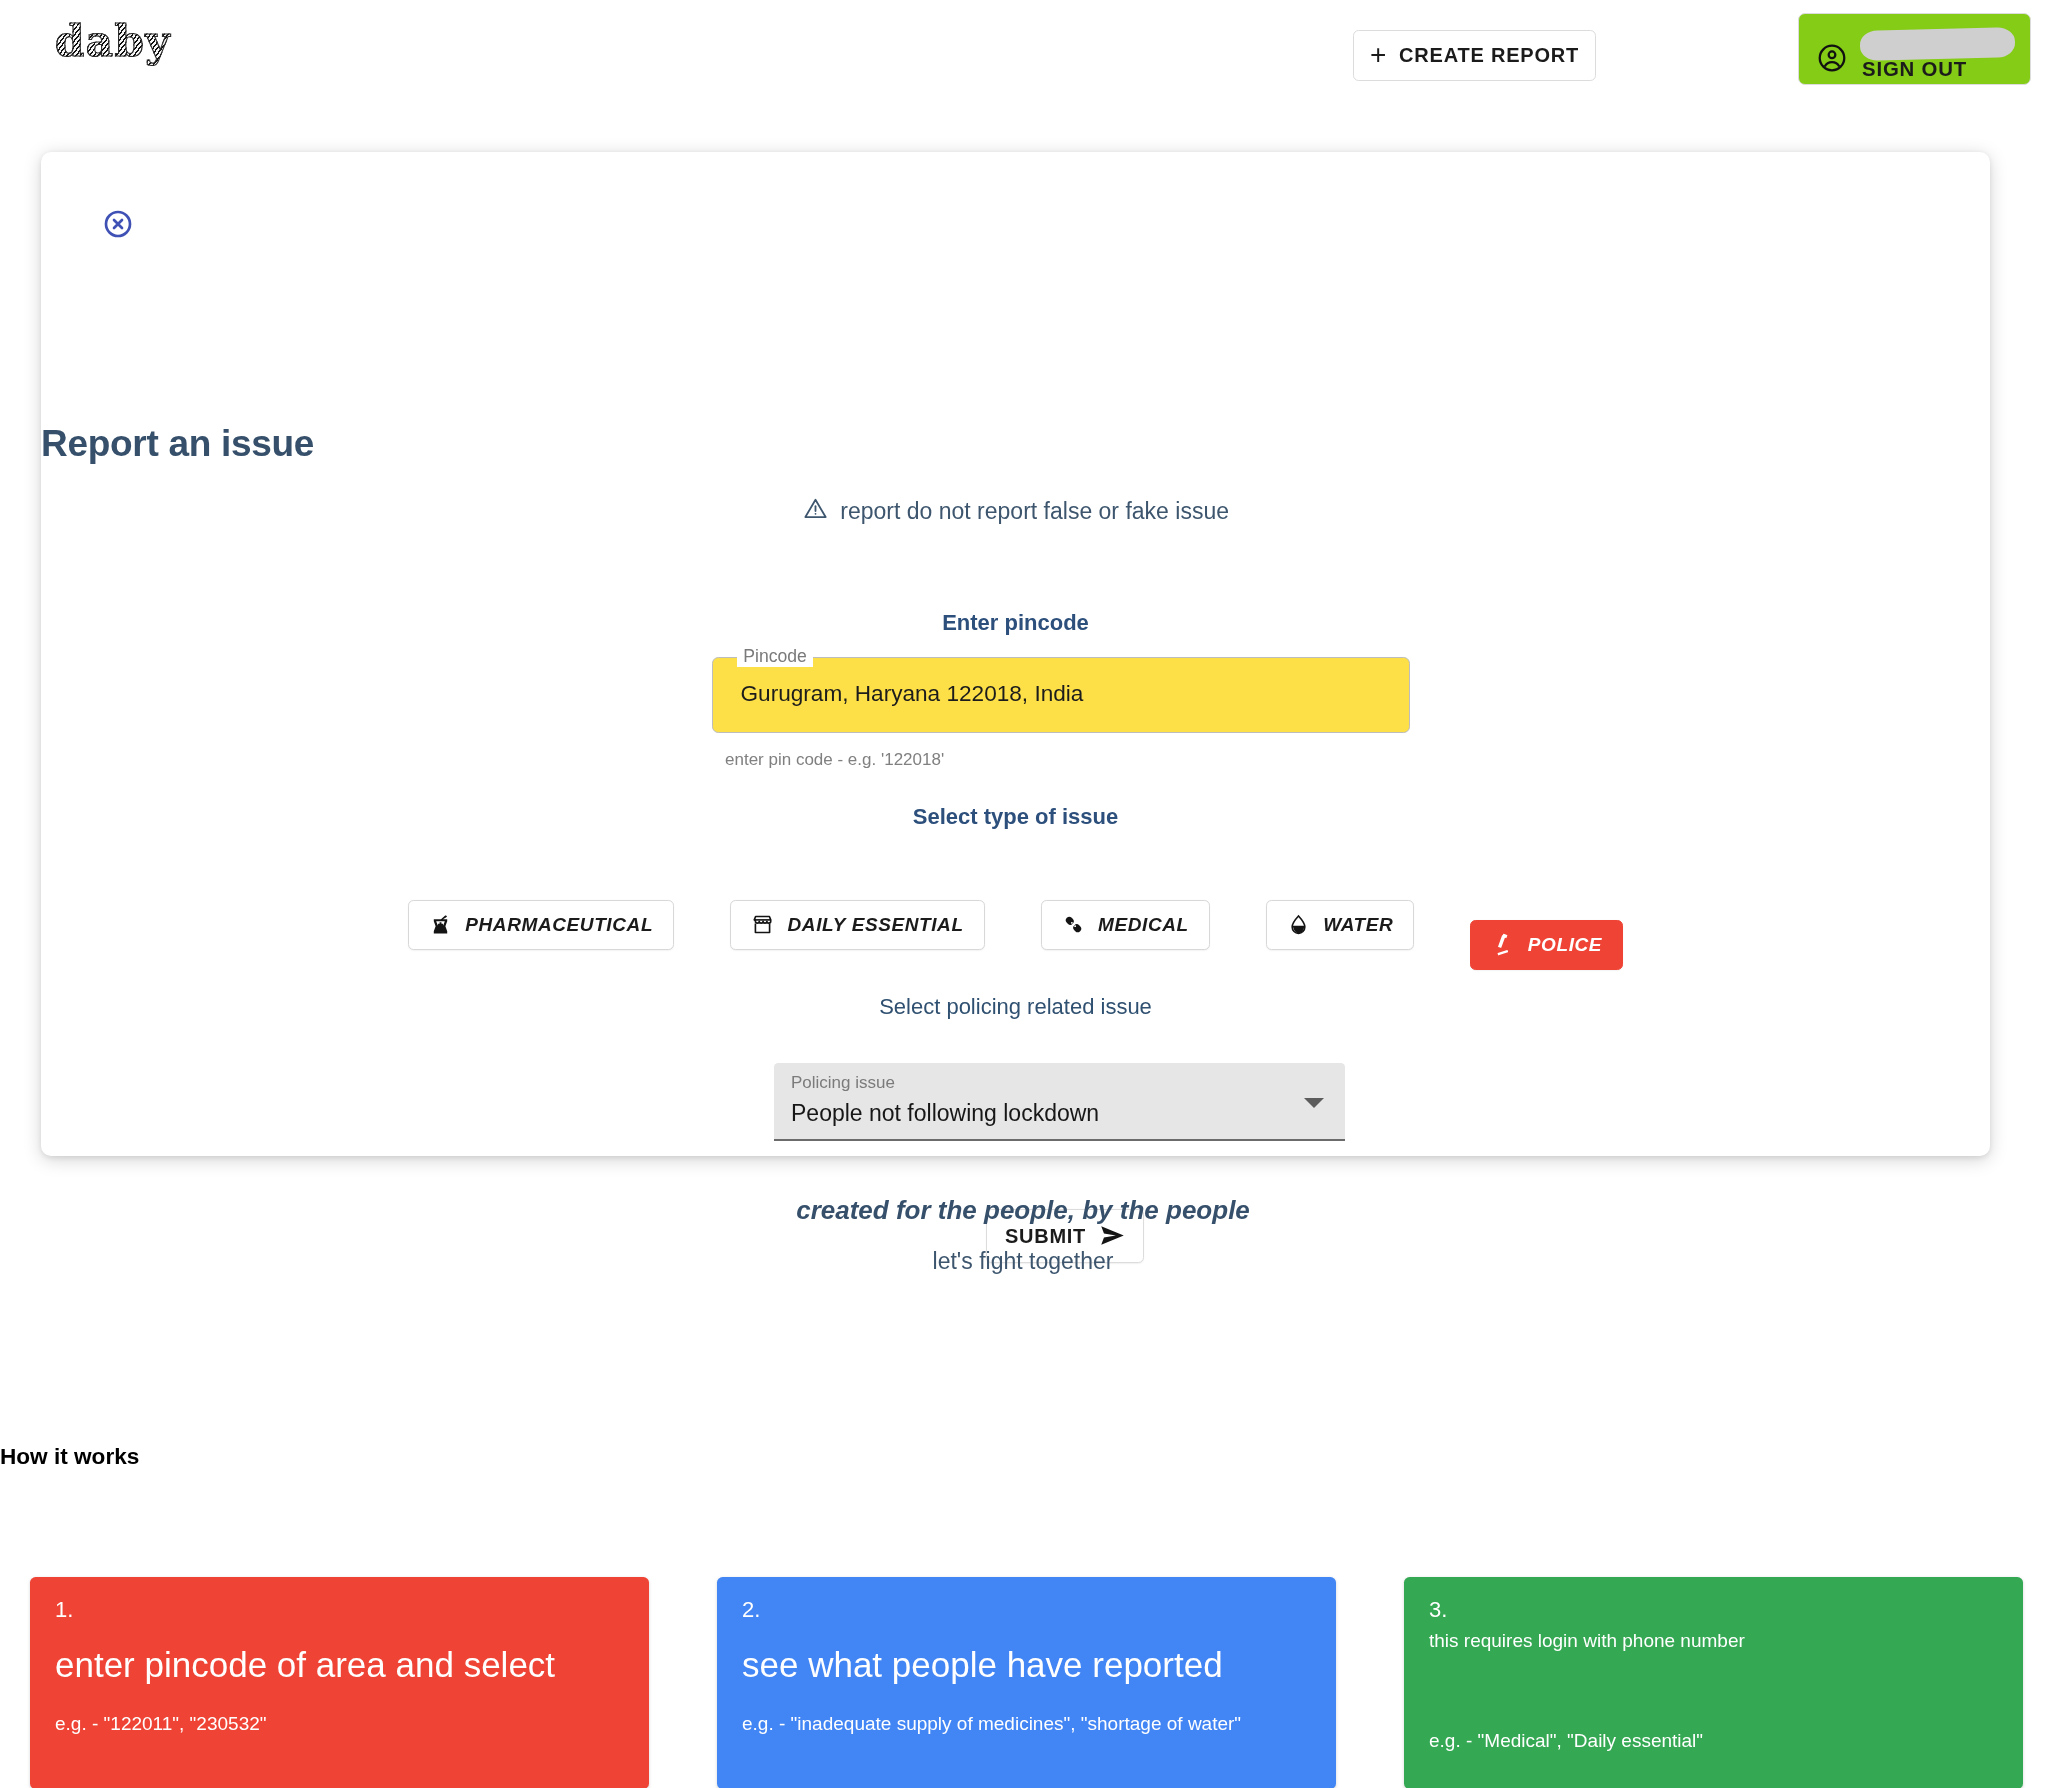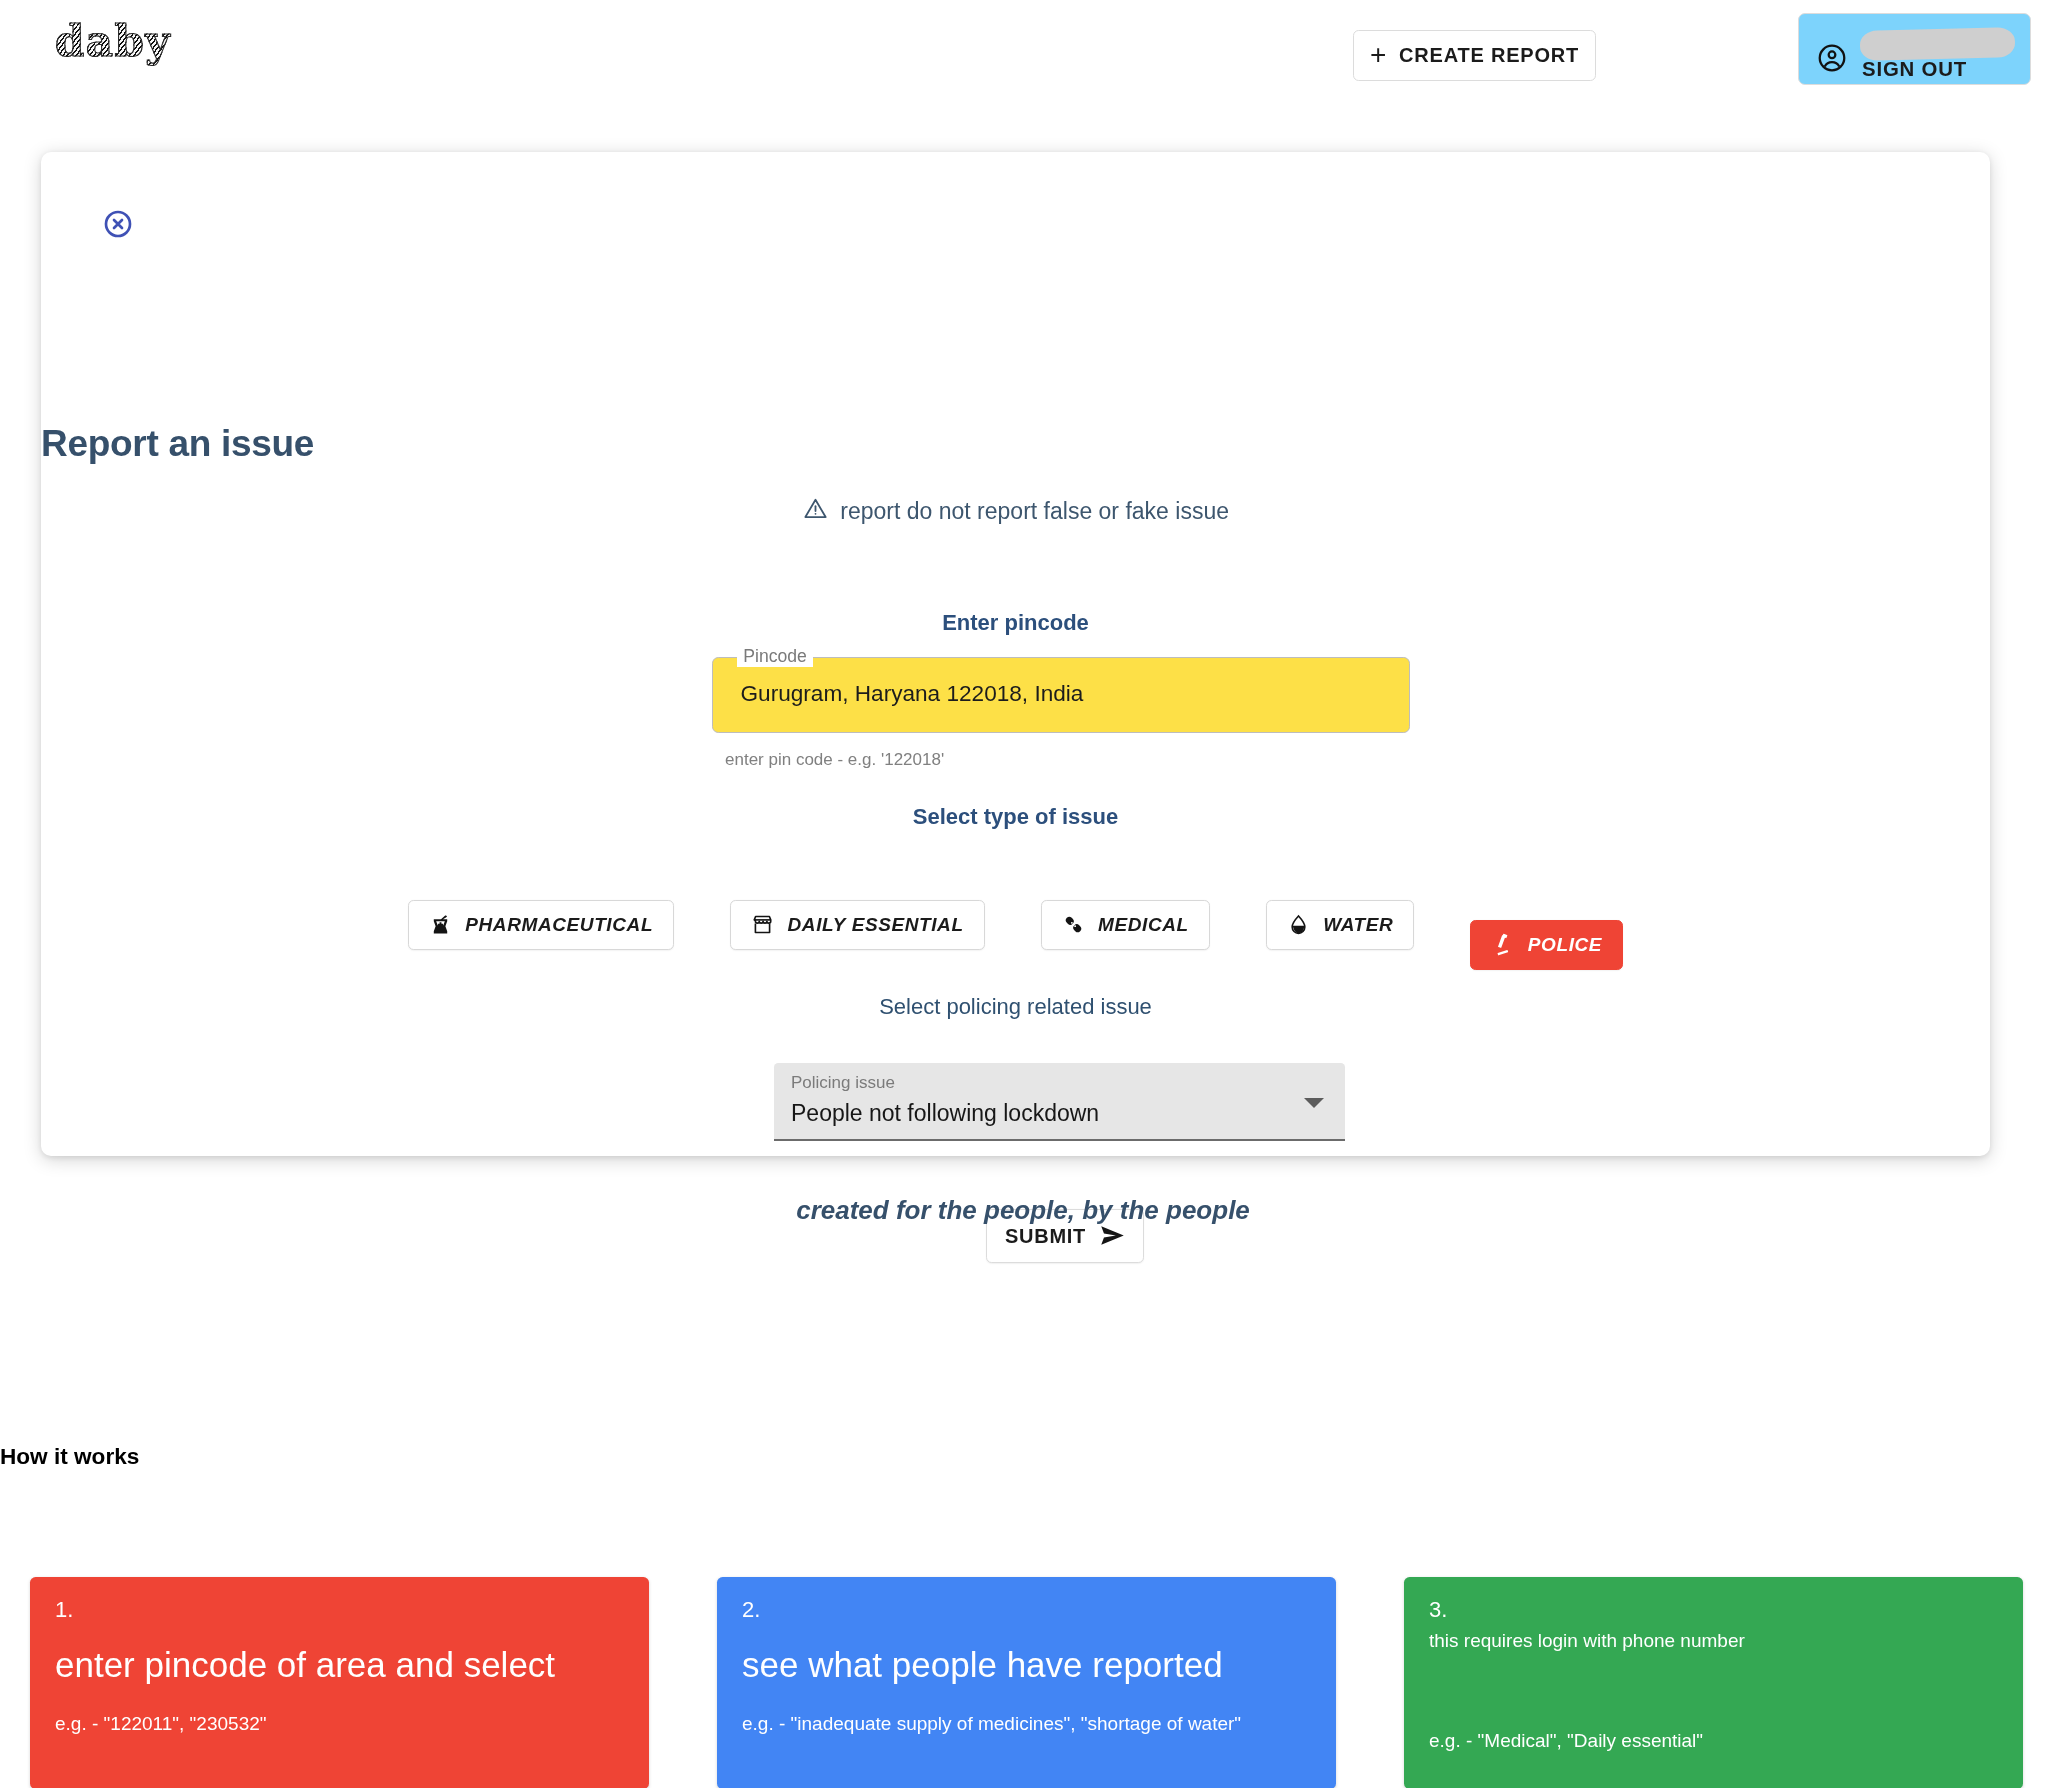--- a/index.html
+++ b/index.html
@@ -40,21 +40,21 @@
     font-size: 28px; line-height: 1; color: #1b1b1b; font-weight: 400;
     transform: translateY(-1.4px);
   }
   .create-report-btn .lbl {
     font-size: 20px; font-weight: 600; letter-spacing: 0.8px; color: #1b1b1b;
     font-family: "Liberation Sans", sans-serif;
   }
   .account-btn {
     position: absolute; left: 1798px; top: 12.7px;
     width: 233px; height: 72px;
-    border: 0.7px solid #dcdcdc; border-radius: 7px; background: #7dd3fc;
+    border: 0.7px solid #dcdcdc; border-radius: 7px; background: #84cc16;
     cursor: pointer;
   }
   .account-btn .avatar-icon {
     position: absolute; left: 17px; top: 28px; width: 32px; height: 32px;
   }
   .account-btn .phone {
     position: absolute; left: 68px; top: 20px;
     font-size: 20px; color: #222; letter-spacing: 0.7px;
   }
   .account-btn .redaction {
@@ -332,20 +332,21 @@
       <span class="lbl">SUBMIT</span>
       <span>
         <svg width="25" height="21" viewBox="0 0 24 20" fill="#141414">
           <path d="M1.2 1.1L22.8 10 1.2 18.9l2.6-6.9 11.4-2-11.4-2L1.2 1.1z"></path>
         </svg>
       </span>
     </div>
   </div>
 
   <div class="tagline">created for the people, by the people</div>
+  <div class="tagline-sub">let's fight together</div>
 
   <div class="how-it-works">How it works</div>
 
   <div class="cards">
     <div class="card" style="background: rgb(239, 68, 53);">
       <div class="num">1.</div>
       <div class="headline">enter pincode of area and select</div>
       <div class="example">e.g. - "122011", "230532"</div>
     </div>
 

